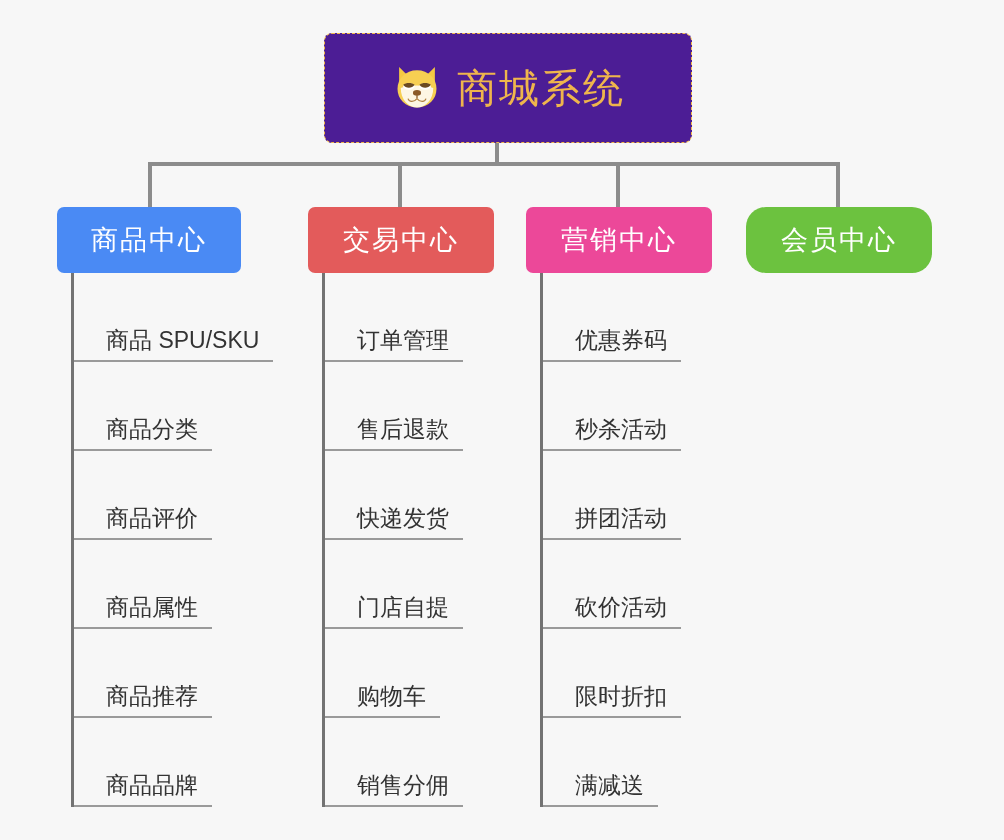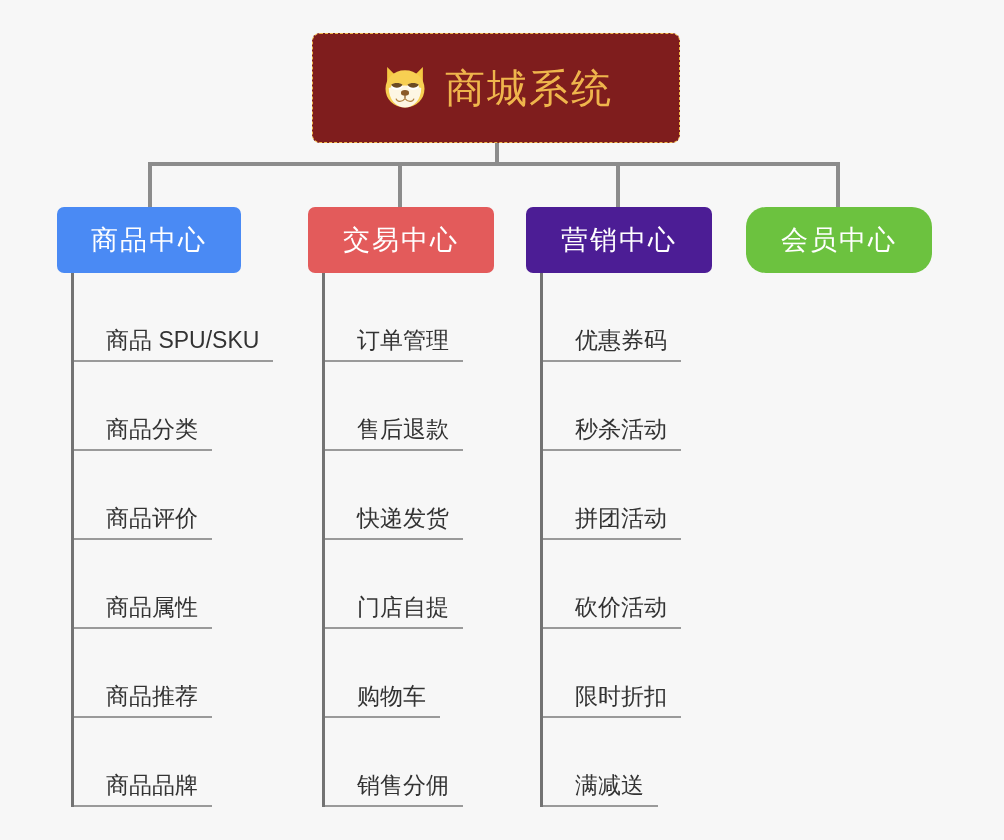--- a/index.html
+++ b/index.html
@@ -19,26 +19,26 @@
   #mindmap {
     position: absolute;
     inset: 0;
     width: 1004px;
     height: 840px;
   }
 
   
   .root-node {
     position: absolute;
-    left: 312px;
+    left: 324px;
     top: 33px;
     width: 368px;
     height: 110px;
     box-sizing: border-box;
-    background: #7f1d1d;
+    background: #4c1d95;
     border: 1px dashed #f0b84a;
     border-radius: 8px;
     display: flex;
     align-items: center;
     justify-content: center;
     gap: 14px;
   }
   .root-emoji {
     width: 52px;
     height: 52px;
@@ -89,21 +89,21 @@
     align-items: center;
     justify-content: center;
     color: #ffffff;
     font-size: 27px;
     letter-spacing: 2px;
     white-space: nowrap;
     padding: 0 22px;
   }
   .col-1 .cat-header { width: 184px; background: #4a8af4; }
   .col-2 .cat-header { width: 186px; background: #e35b5b; }
-  .col-3 .cat-header { width: 186px; background: #4c1d95; }
+  .col-3 .cat-header { width: 186px; background: #ec4899; }
   .col-4 .cat-header { width: 186px; background: #6cc23f; border-radius: 20px; }
 
   
   .leaf-list {
     margin-left: 14px;
     border-left: 3px solid #737373;
     padding-top: 0;
   }
   .leaf-item {
     position: relative;

